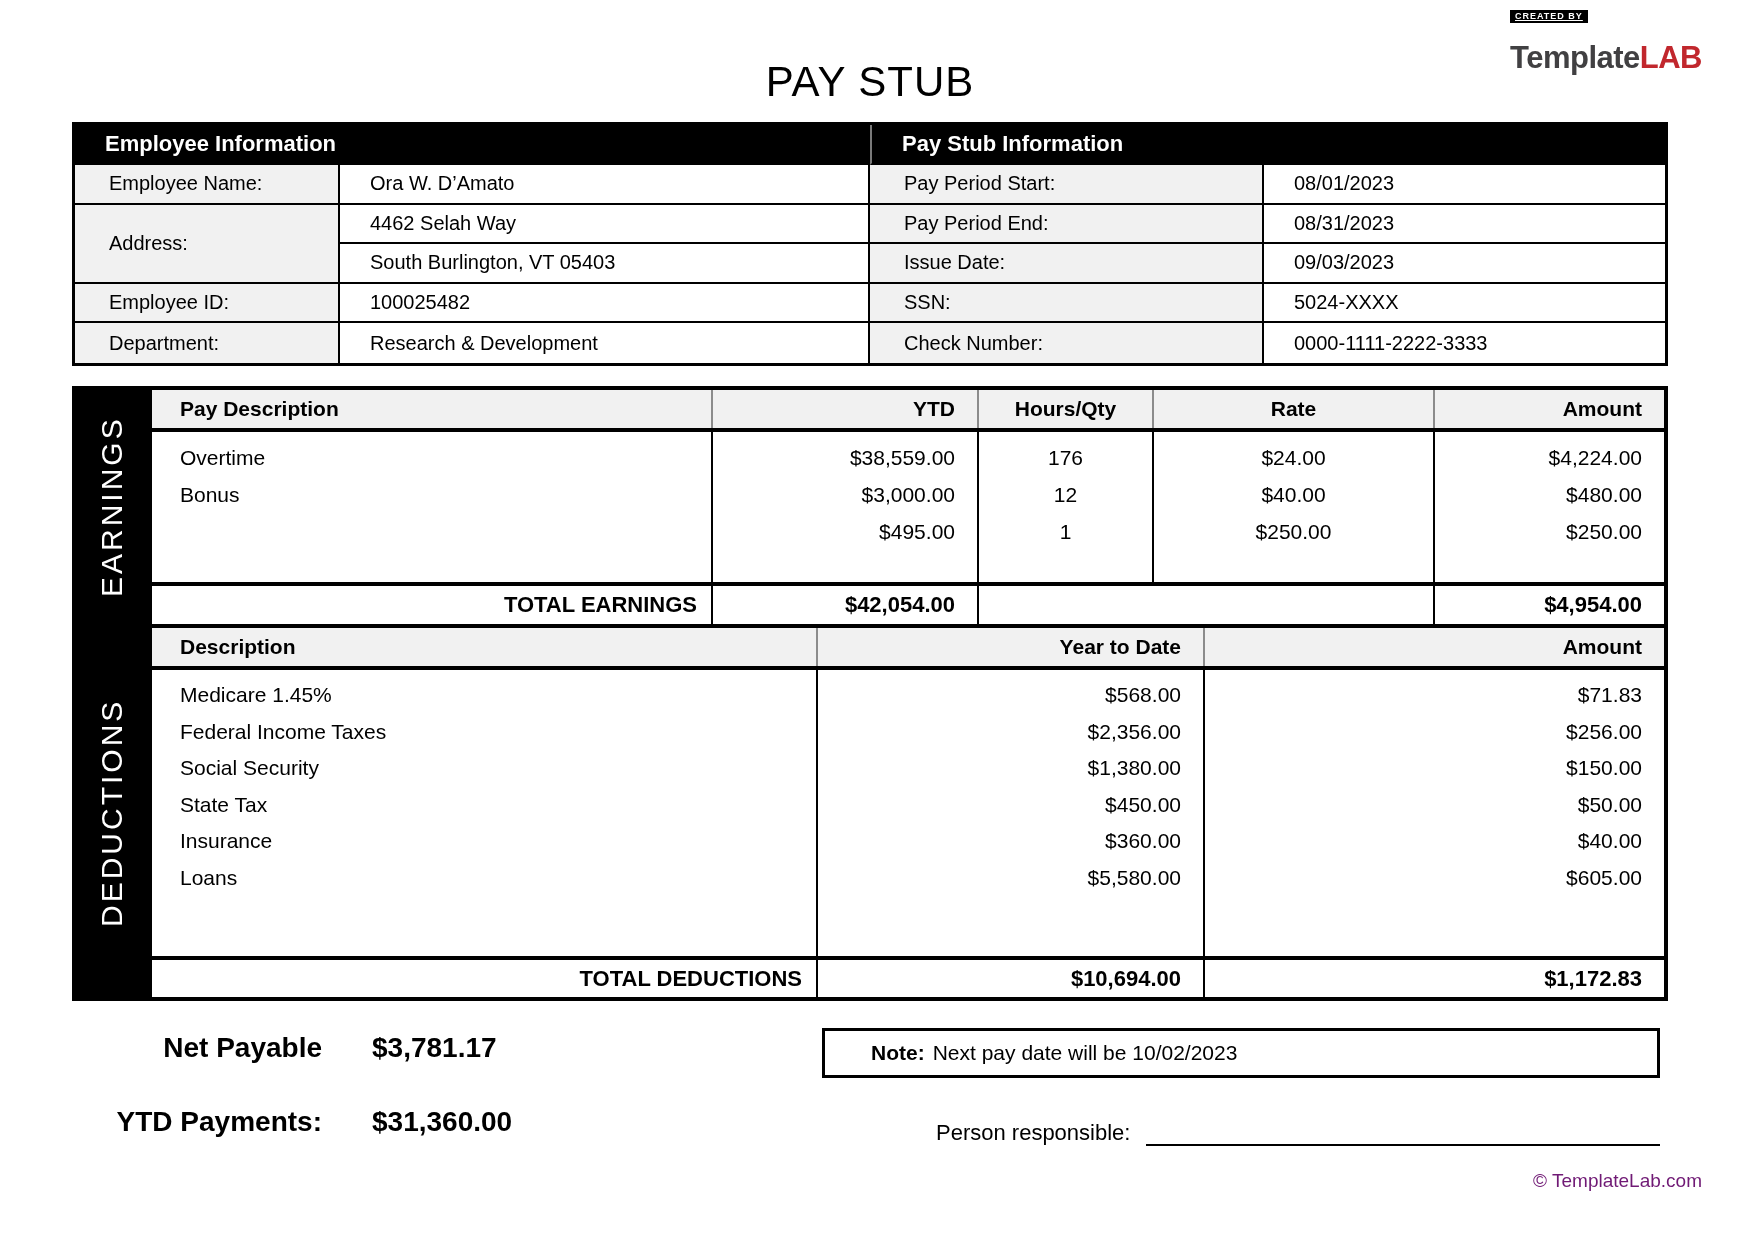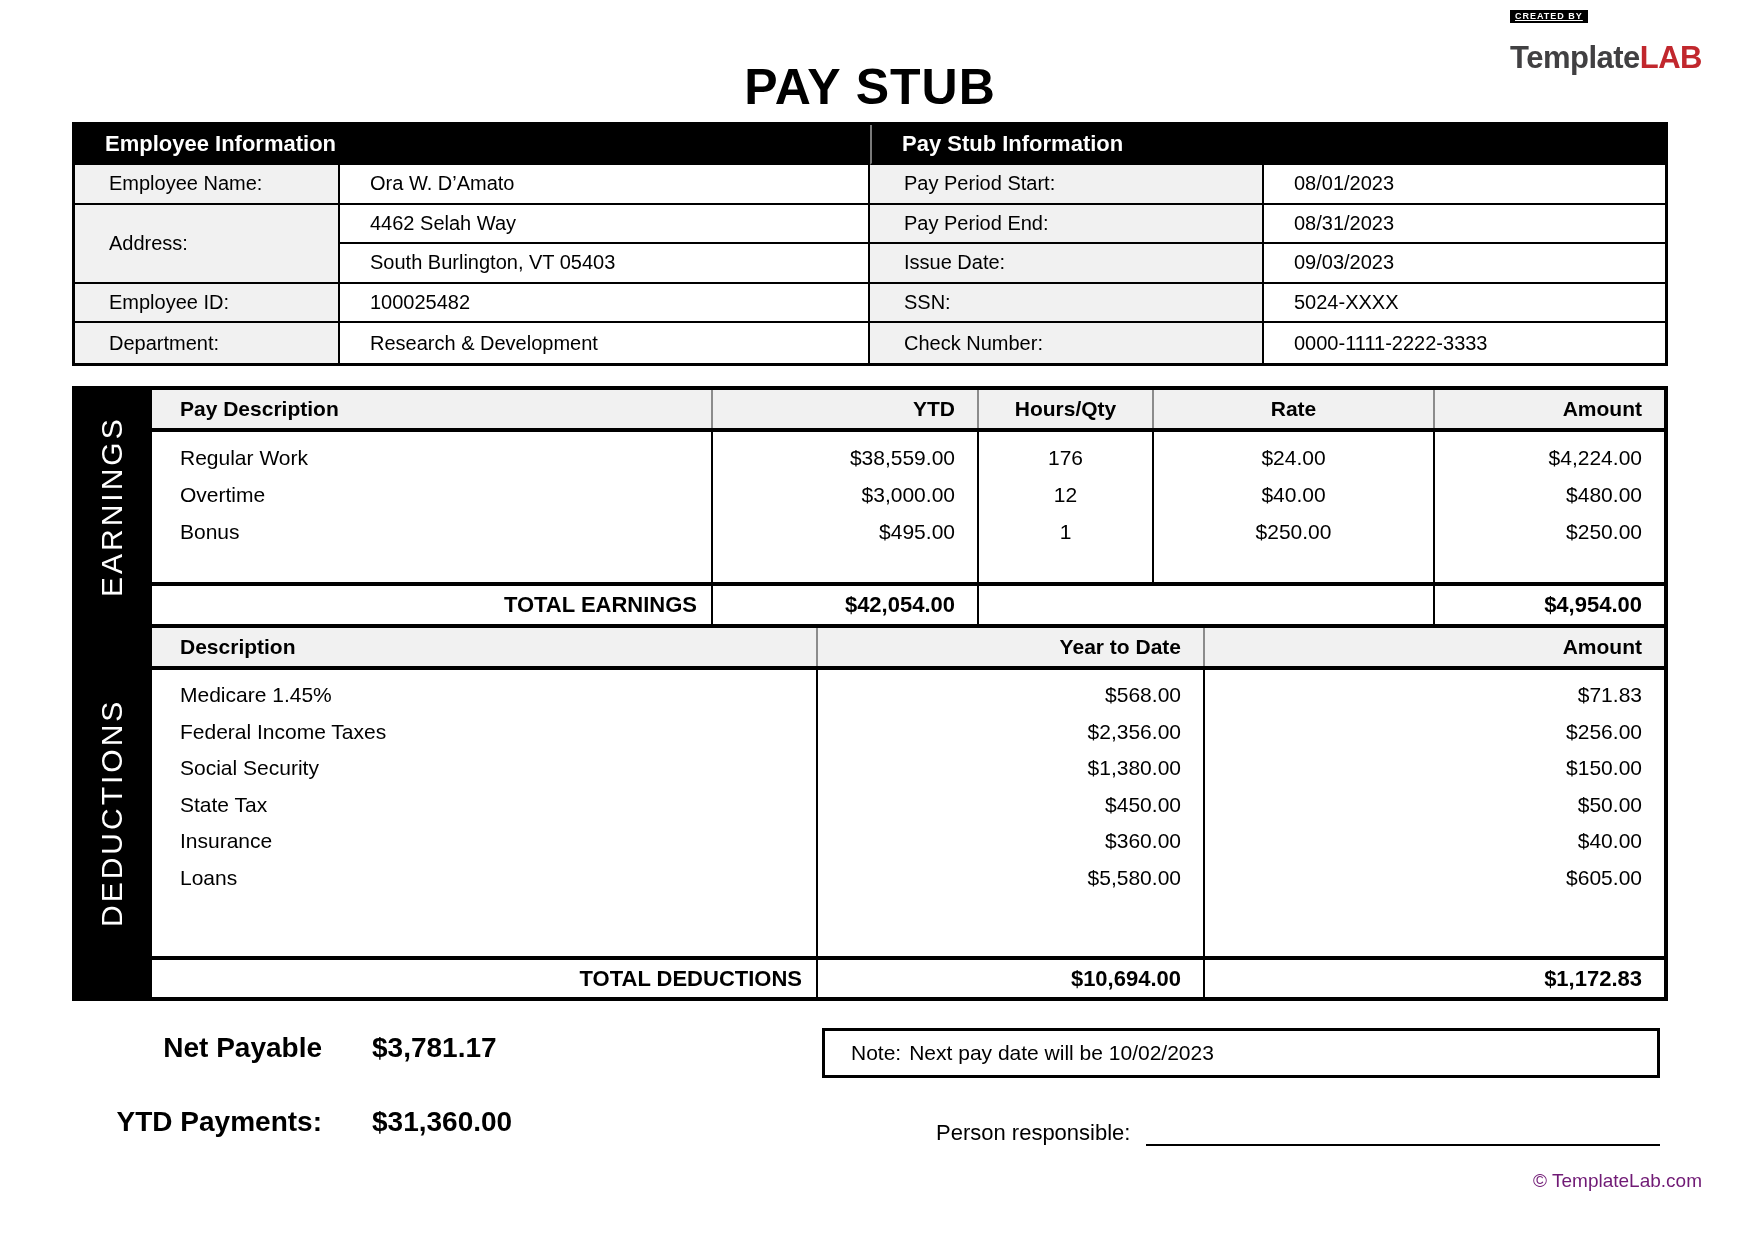--- a/index.html
+++ b/index.html
@@ -20,21 +20,21 @@
     font-size: 9px; font-weight: bold; letter-spacing: 1px;
     padding: 2px 5px 2px 5px; text-decoration: underline;
   }
   .logo-brand { font-size: 31px; font-weight: bold; margin-top: 19px; letter-spacing: -0.5px; }
   .brand-primary { color: #414042; }
   .brand-accent { color: var(--accent); }
 
   
   .title {
     position: absolute; left: 72px; top: 58px; width: 1596px;
-    text-align: center; font-size: 50px; font-weight: bold; letter-spacing: 1px;
+    text-align: center; font-size: 42px; font-weight: normal; letter-spacing: 1px;
   }
 
   
   .info-table {
     position: absolute; left: 72px; top: 122px; width: 1596px;
     display: grid;
     grid-template-columns: 265px 530px 394px 401px;
     grid-template-rows: 40px repeat(5, 39.6px);
     border: 3px solid #000;
     font-size: 20px;
@@ -102,21 +102,21 @@
                font-size: 28px; font-weight: bold; }
   .sum-value { position: absolute; left: 372px; font-size: 28px; font-weight: bold; }
   .net-row { top: 1032px; }
   .ytd-row { top: 1106px; }
 
   .note-box {
     position: absolute; left: 822px; top: 1028px; width: 838px; height: 50px;
     border: 3px solid #000; display: flex; align-items: center;
     padding-left: 26px; font-size: 21px;
   }
-  .note-label { font-weight: normal; margin-right: 8px; }
+  .note-label { font-weight: bold; margin-right: 8px; margin-left: 20px; }
 
   .person-row {
     position: absolute; left: 936px; top: 1118px; width: 724px;
     display: flex; align-items: flex-end; font-size: 22px;
   }
   .person-line { flex: 1; border-bottom: 2px solid #000; margin-left: 16px; height: 28px; }
 
   .copyright { position: absolute; right: 52px; top: 1170px; font-size: 19px; color: #701a75;
                text-decoration: none; }
 </style>
@@ -171,21 +171,20 @@
       <div class="tr hdr earn-cols">
         <div class="al">Pay Description</div>
         <div class="ar">YTD</div>
         <div class="ac">Hours/Qty</div>
         <div class="ac">Rate</div>
         <div class="ar">Amount</div>
       </div>
 
       <div class="tr bodyrows earn-body earn-cols">
         <div>
-          <div class="ln al">Regular Work</div>
           <div class="ln al">Overtime</div>
           <div class="ln al">Bonus</div>
         </div>
         <div>
           <div class="ln ar">$38,559.00</div>
           <div class="ln ar">$3,000.00</div>
           <div class="ln ar">$495.00</div>
         </div>
         <div>
           <div class="ln ac">176</div>

